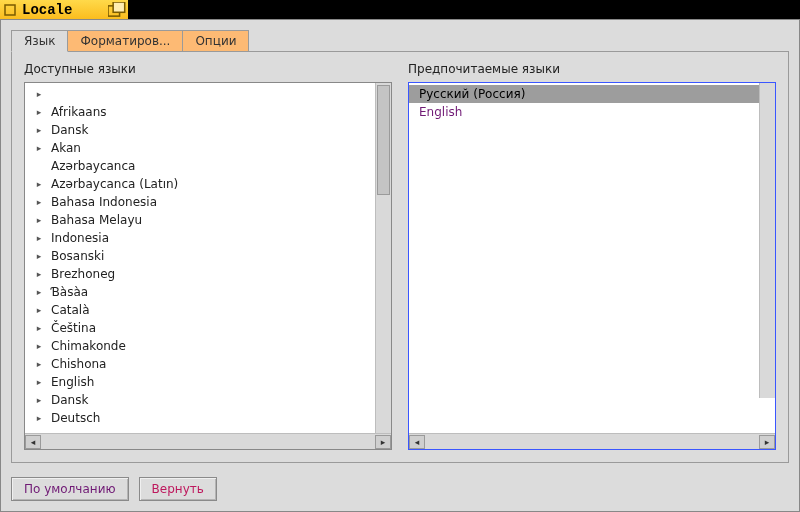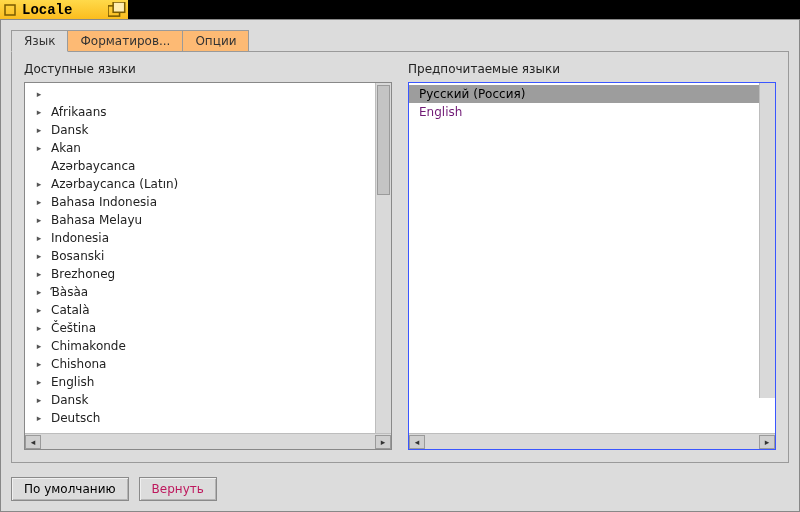--- a/index.html
+++ b/index.html
@@ -29,21 +29,21 @@
   .hscroll { height: 16px; background: #d9d9d9; border-top: 1px solid #bdbdbd; display: flex; align-items: center; }
   .hscroll .arrow { width: 16px; height: 14px; display: flex; align-items: center; justify-content: center; border: 1px solid #9a9a9a; background: #cfcfcf; margin: 0 0; font-size: 9px; color: #333; }
   .hscroll .arrow.left { margin-left: 0; }
   .hscroll .arrow.right { margin-left: auto; }
   .lang-item { display: flex; align-items: center; height: 18px; padding: 0 4px 0 10px; color: #222; white-space: nowrap; }
   .lang-item .tri { width: 8px; display: inline-flex; justify-content: center; color: #555; font-size: 9px; margin-right: 8px; }
   .lang-item.noexpand .tri { visibility: hidden; }
   .pref-item { height: 18px; padding: 0 10px; display: flex; align-items: center; color: #701a75; }
   .pref-item.selected { background: #9d9d9d; color: #000; }
   .button-row { position: absolute; left: 10px; bottom: 10px; display: flex; gap: 10px; }
-  .btn { height: 24px; padding: 0 12px; border: 1px solid #8a8a8a; background: #dcdcdc; color: #000000; display: inline-flex; align-items: center; cursor: default; font-size: 12px; box-shadow: inset 1px 1px 0 #f0f0f0, inset -1px -1px 0 #b4b4b4; }
+  .btn { height: 24px; padding: 0 12px; border: 1px solid #8a8a8a; background: #dcdcdc; color: #701a75; display: inline-flex; align-items: center; cursor: default; font-size: 12px; box-shadow: inset 1px 1px 0 #f0f0f0, inset -1px -1px 0 #b4b4b4; }
   .btn.disabled { color: #be185d; }
 </style>
 </head>
 <body>
 
 <div class="blackstrip"></div>
 
 <div class="titlebar">
   <span class="window-icon">
     <svg viewBox="0 0 12 12">

